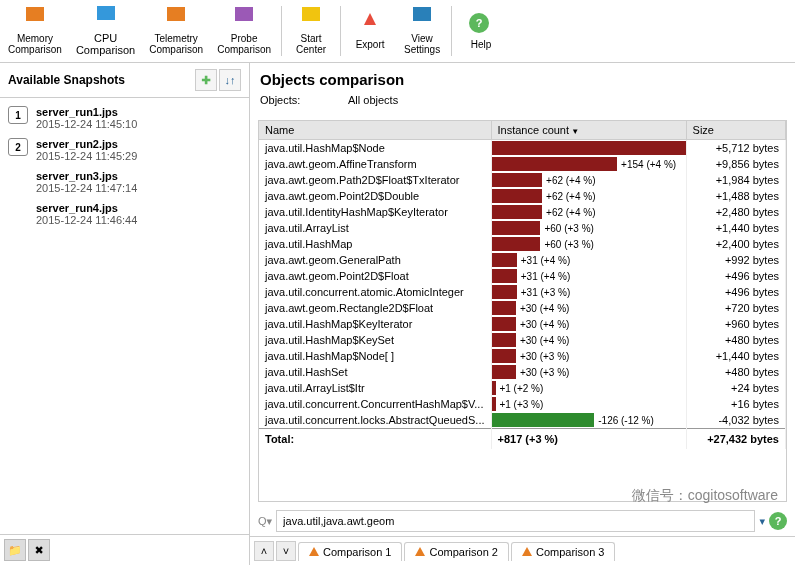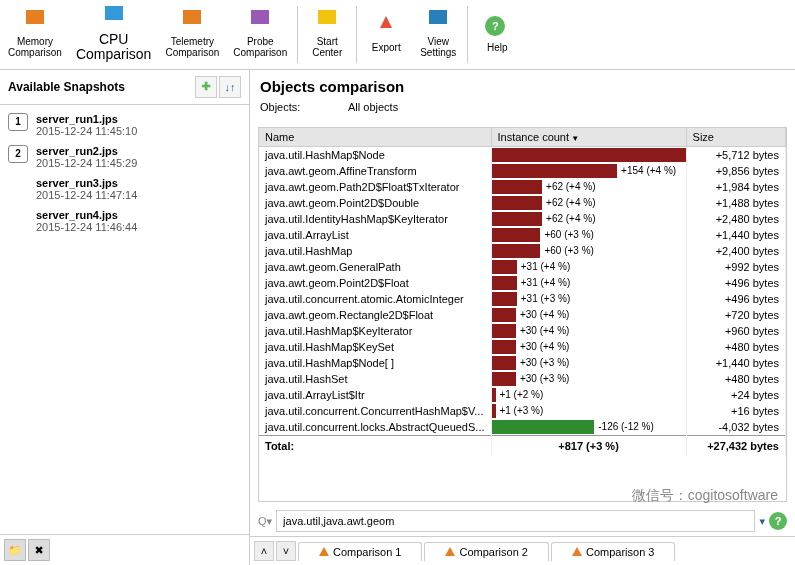--- a/index.html
+++ b/index.html
@@ -40,40 +40,40 @@
 .bar.neg{background:#2e8b2e;margin-left:auto}
 .bar-cell{display:flex;align-items:center}
 .bar-cell .bw{flex:0 0 auto}
 .bar-cell .lbl{flex:1;text-align:left;padding-left:4px;font-size:10px}
 tfoot td{border-top:1px solid #999;font-weight:bold;padding:4px 6px;background:#fff}
 .search-row{display:flex;align-items:center;gap:4px;padding:4px 8px}
 .search-row input{flex:1;border:1px solid #ccc;padding:3px 6px;height:22px}
 .help-circle{width:18px;height:18px;border-radius:50%;background:#5cb85c;color:#fff;display:flex;align-items:center;justify-content:center;font-weight:bold;cursor:pointer}
 .tabs-row{display:flex;align-items:center;gap:2px;padding:4px;border-top:1px solid #ccc}
 .nav-btn{width:20px;height:20px;background:#eee;border:1px solid #ccc;display:flex;align-items:center;justify-content:center;cursor:pointer}
-.tab{display:flex;align-items:center;gap:4px;padding:3px 20px;border:1px solid #ccc;border-bottom:none;background:#fff;cursor:pointer;border-radius:3px 3px 0 0}
+.tab{display:flex;align-items:center;gap:4px;padding:3px 10px;border:1px solid #ccc;border-bottom:none;background:#fff;cursor:pointer;border-radius:3px 3px 0 0}
 .tri{width:0;height:0;border-left:5px solid transparent;border-right:5px solid transparent;border-bottom:9px solid #e67e22}
 .watermark{position:absolute;right:17px;bottom:60px;font-size:14px;color:#888;font-family:sans-serif}
 </style>
 </head>
 <body>
 
 <div class="toolbar" id="tb">
     <div class="tb-btn">
       <div class="ico">
         <div style="width:18px;height:14px;background:#e67e22;margin:auto"></div>
       </div>
       <div style="white-space:pre-line;font-size:10px;line-height:1.1">Memory
 Comparison</div>
     </div>
     <div class="tb-btn">
       <div class="ico">
         <div style="width:18px;height:14px;background:#3498db;margin:auto"></div>
       </div>
-      <div style="white-space:pre-line;font-size:14px;line-height:1.1">CPU
+      <div style="white-space:pre-line;font-size:11px;line-height:1.1">CPU
 Comparison</div>
     </div>
     <div class="tb-btn">
       <div class="ico">
         <div style="width:18px;height:14px;background:#e67e22;margin:auto"></div>
       </div>
       <div style="white-space:pre-line;font-size:10px;line-height:1.1">Telemetry
 Comparison</div>
     </div>
     <div class="tb-btn">
@@ -397,21 +397,21 @@
                   </div>
                   <div class="lbl">-126 (-12 %)</div>
                 </div>
               </td>
   <td class="sz">-4,032 bytes</td>
             </tr>
           </tbody>
         <tfoot>
             <tr>
           <td>Total:</td>
-          <td style="text-align:center">+817 (+3 %)</td>
+          <td style="text-align:left">+817 (+3 %)</td>
           <td style="text-align:right">+27,432 bytes</td>
         </tr>
           </tfoot>
       </table>
     </div>
 
     <div class="search-row">
       <span style="color:#888">Q▾</span>
       <input value="java.util,java.awt.geom" style="">
       <span style="color:#2a6496;cursor:pointer">▾</span>

